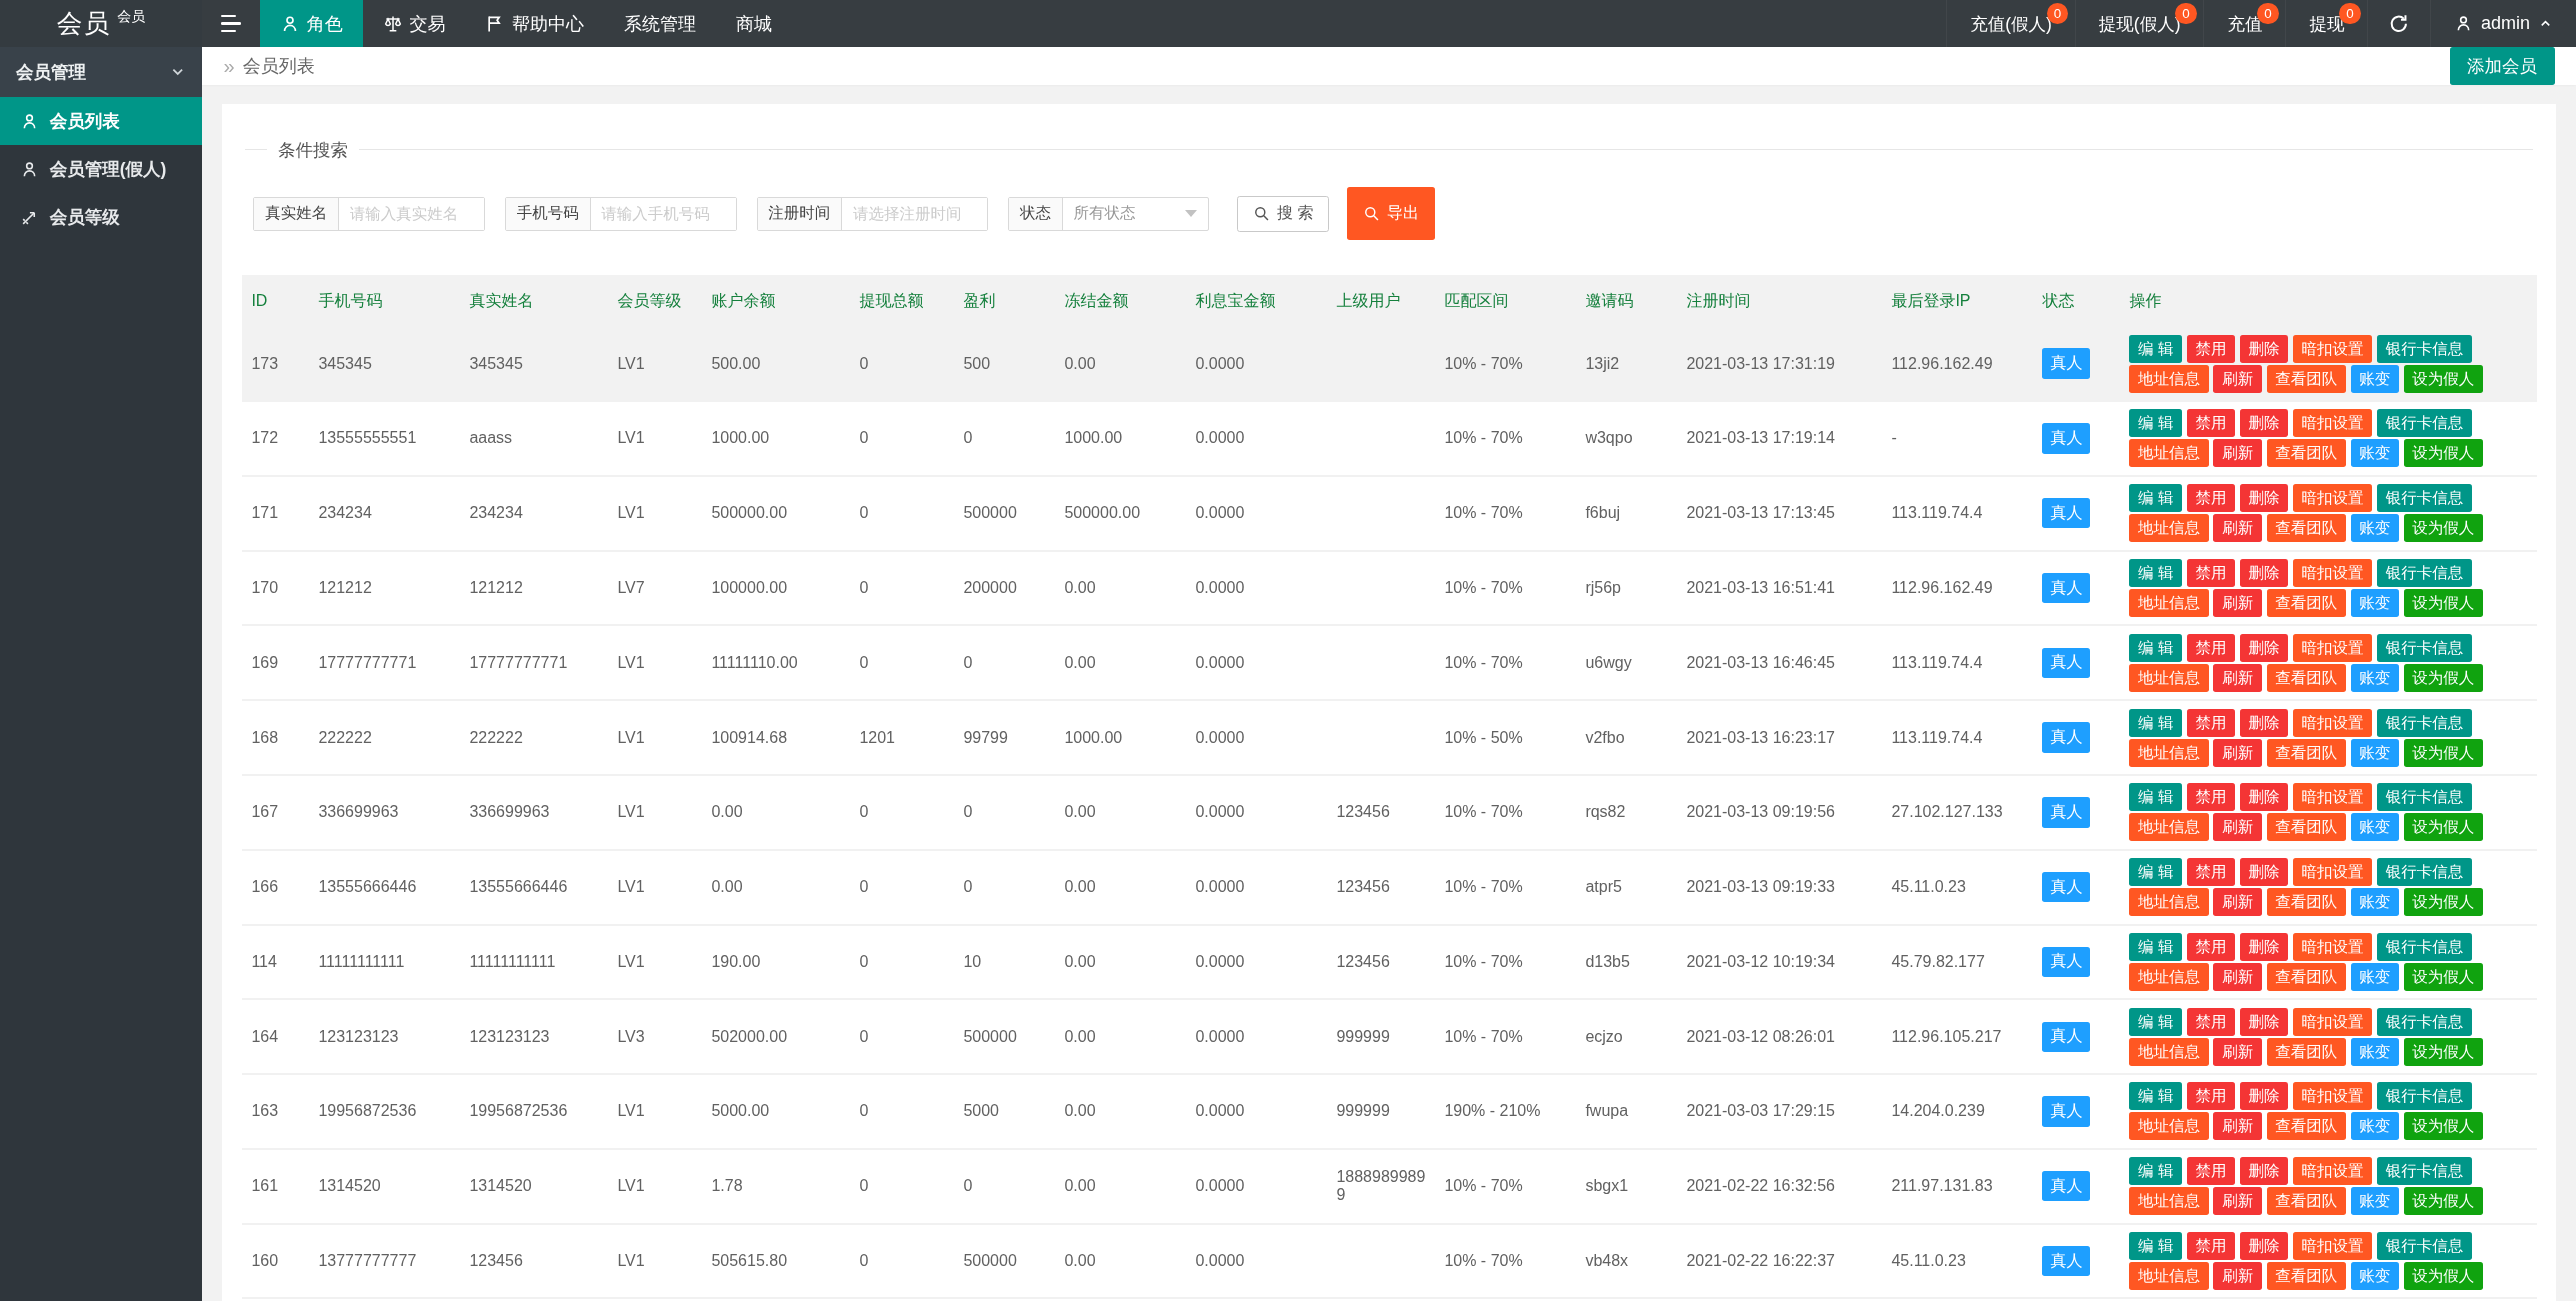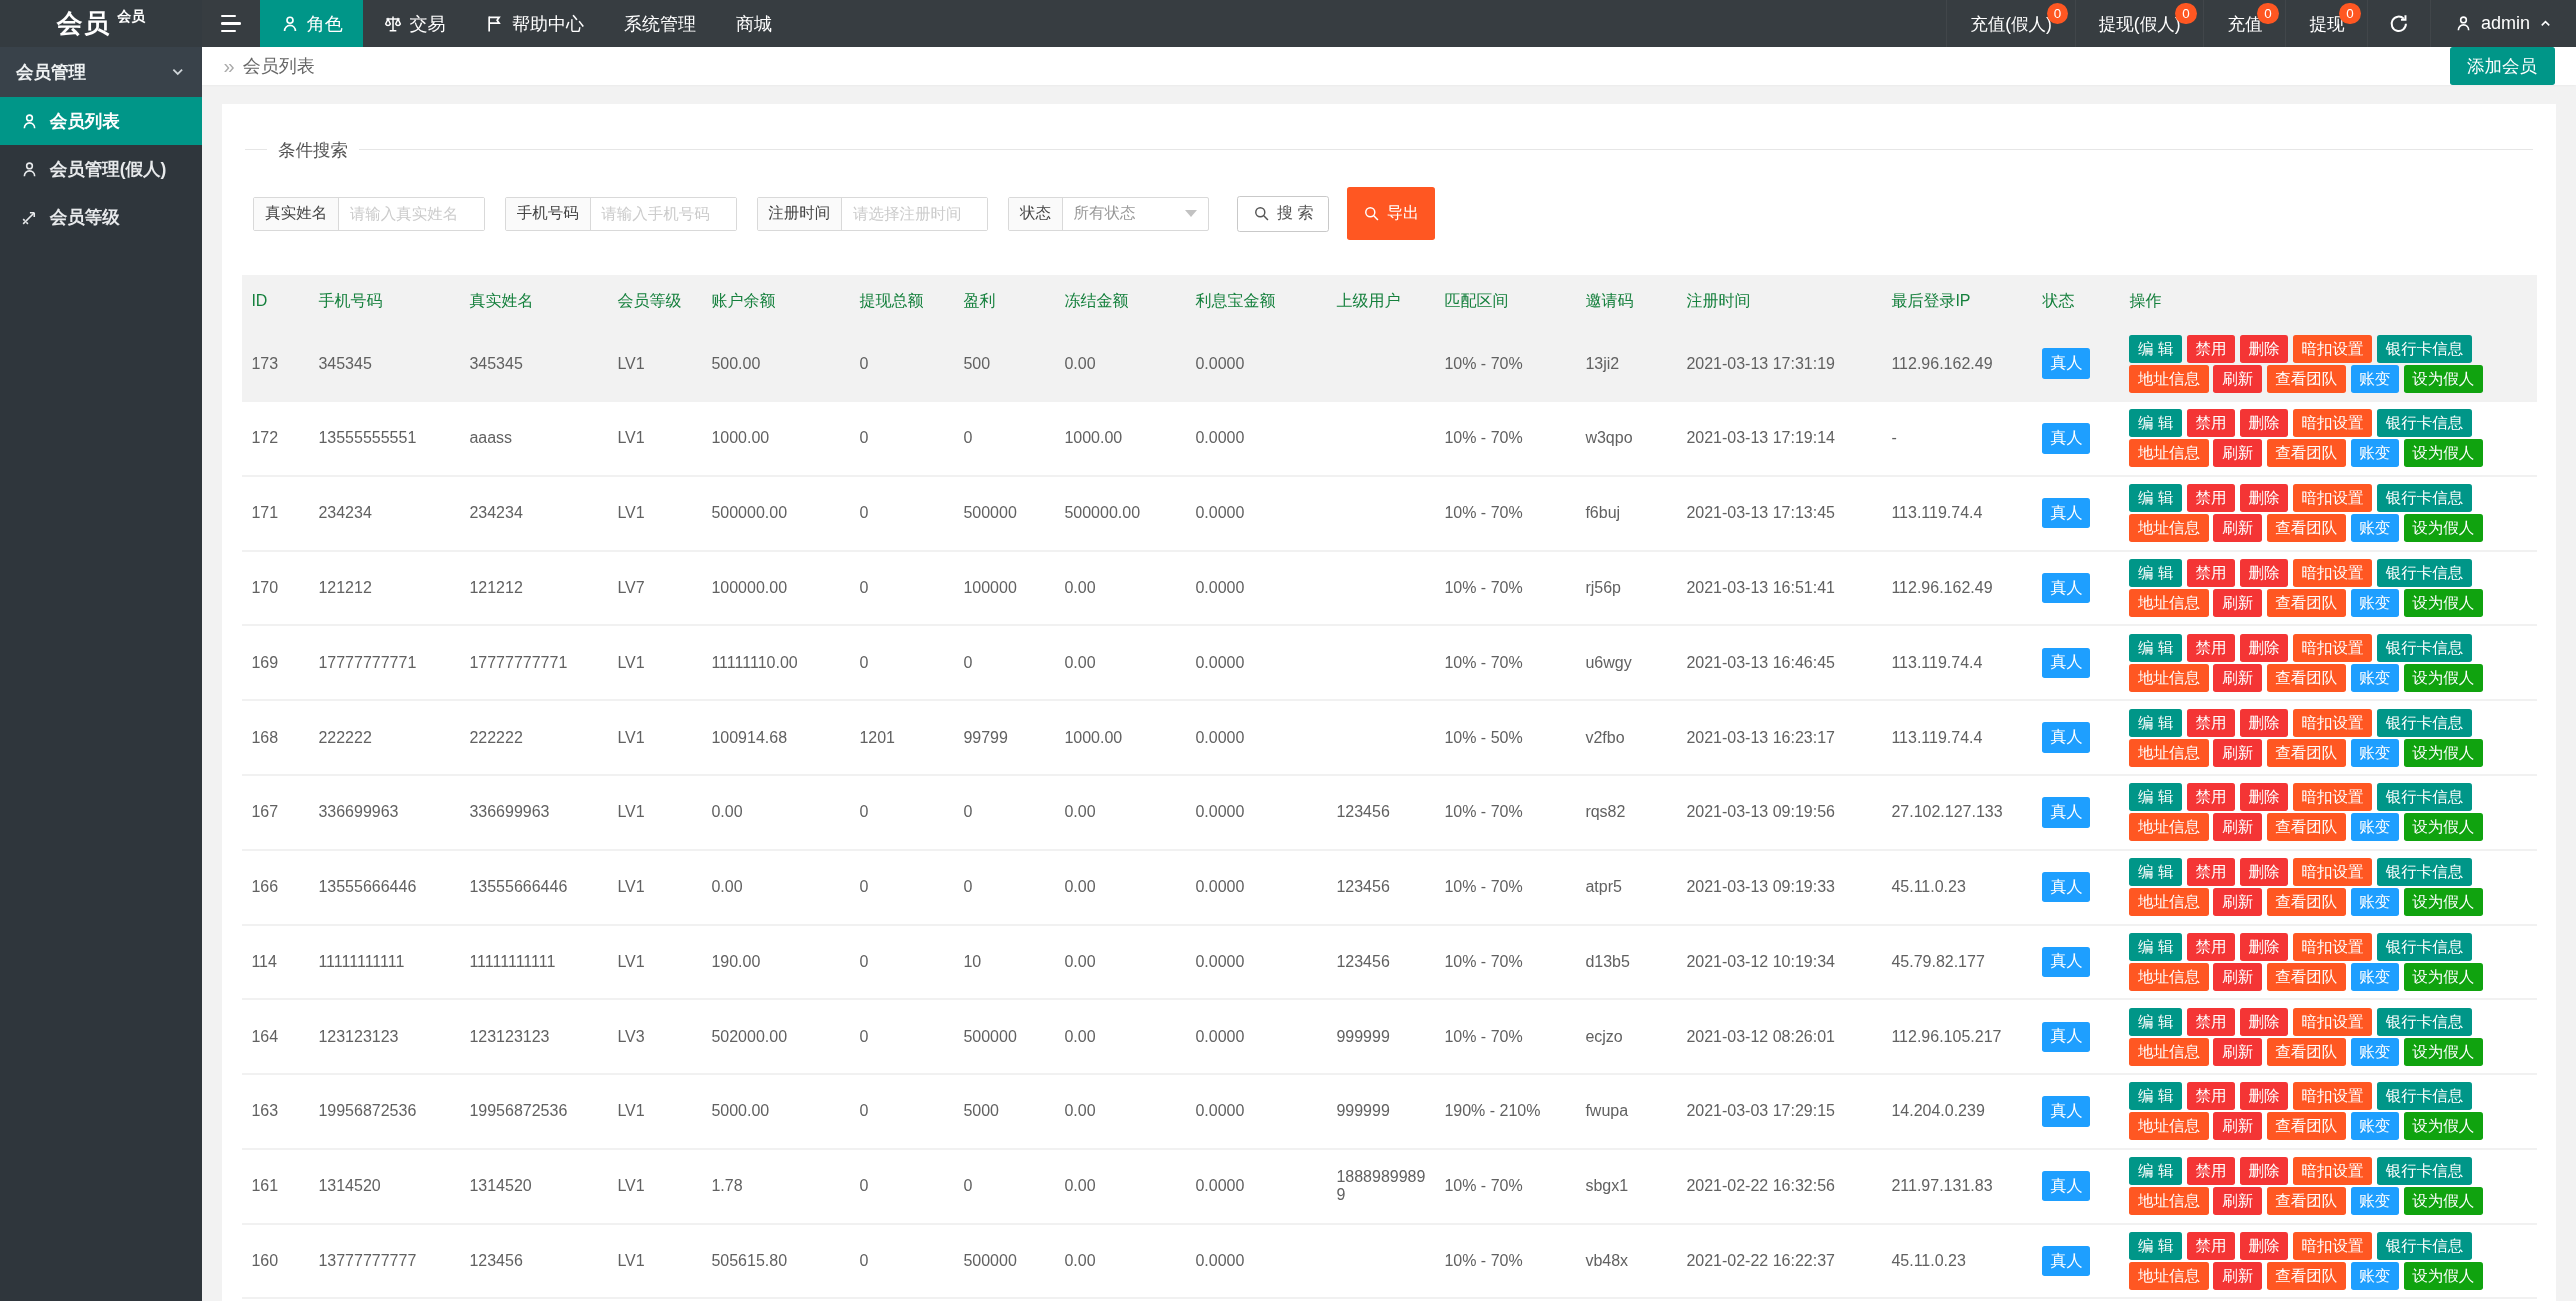--- a/index.html
+++ b/index.html
@@ -10,21 +10,21 @@
     color: #666;
     --accent: #009688;
     --red: #f43535;
     --orange: #ff5722;
     --blue: #1e9fff;
     --green: #10a30f;
     --badge: #ff5722;
   }
   
   .navbar { height: 47px; background: #373d41; display: flex; align-items: stretch; color: #fff; }
-  .logo { width: 202px; display: flex; align-items: center; justify-content: center; background: #343b40; font-weight: bold; }
+  .logo { width: 202px; display: flex; align-items: center; justify-content: center; background: #343b40; }
   .logo-main { font-size: 25.6px; letter-spacing: 1.3px; }
   .logo-sub { font-size: 14px; margin-left: 6.7px; align-self: flex-start; margin-top: 8px; }
   .hamburger { width: 58px; display: flex; flex-direction: column; align-items: center; justify-content: center; gap: 4.7px; cursor: pointer; }
   .hamburger .bar { height: 2.7px; background: #fff; border-radius: 1.3px; }
   .bar.b1 { width: 15px; align-self: flex-start; margin-left: 19px; }
   .bar.b2 { width: 20px; }
   .bar.b3 { width: 15px; align-self: flex-start; margin-left: 19px; }
   .nav-left { display: flex; align-items: stretch; text-align: right; }
   .nav-item { display: flex; align-items: center; gap: 6.7px; padding: 0 20px; font-size: 18px; color: #fff; cursor: pointer; text-decoration: none; }
   .nav-item.active { background: var(--accent); }
@@ -375,21 +375,21 @@
                   </div>
                 </td>
               </tr>
               <tr>
                 <td>170</td>
                 <td>121212</td>
                 <td>121212</td>
                 <td>LV7</td>
                 <td>100000.00</td>
                 <td>0</td>
-                <td>100000</td>
+                <td>200000</td>
                 <td>0.00</td>
                 <td>0.0000</td>
                 <td></td>
                 <td>10% - 70%</td>
                 <td>rj56p</td>
                 <td>2021-03-13 16:51:41</td>
                 <td>112.96.162.49</td>
                 <td><span class="status-badge">真人</span></td>
                 <td>
                   <div class="act-line">

